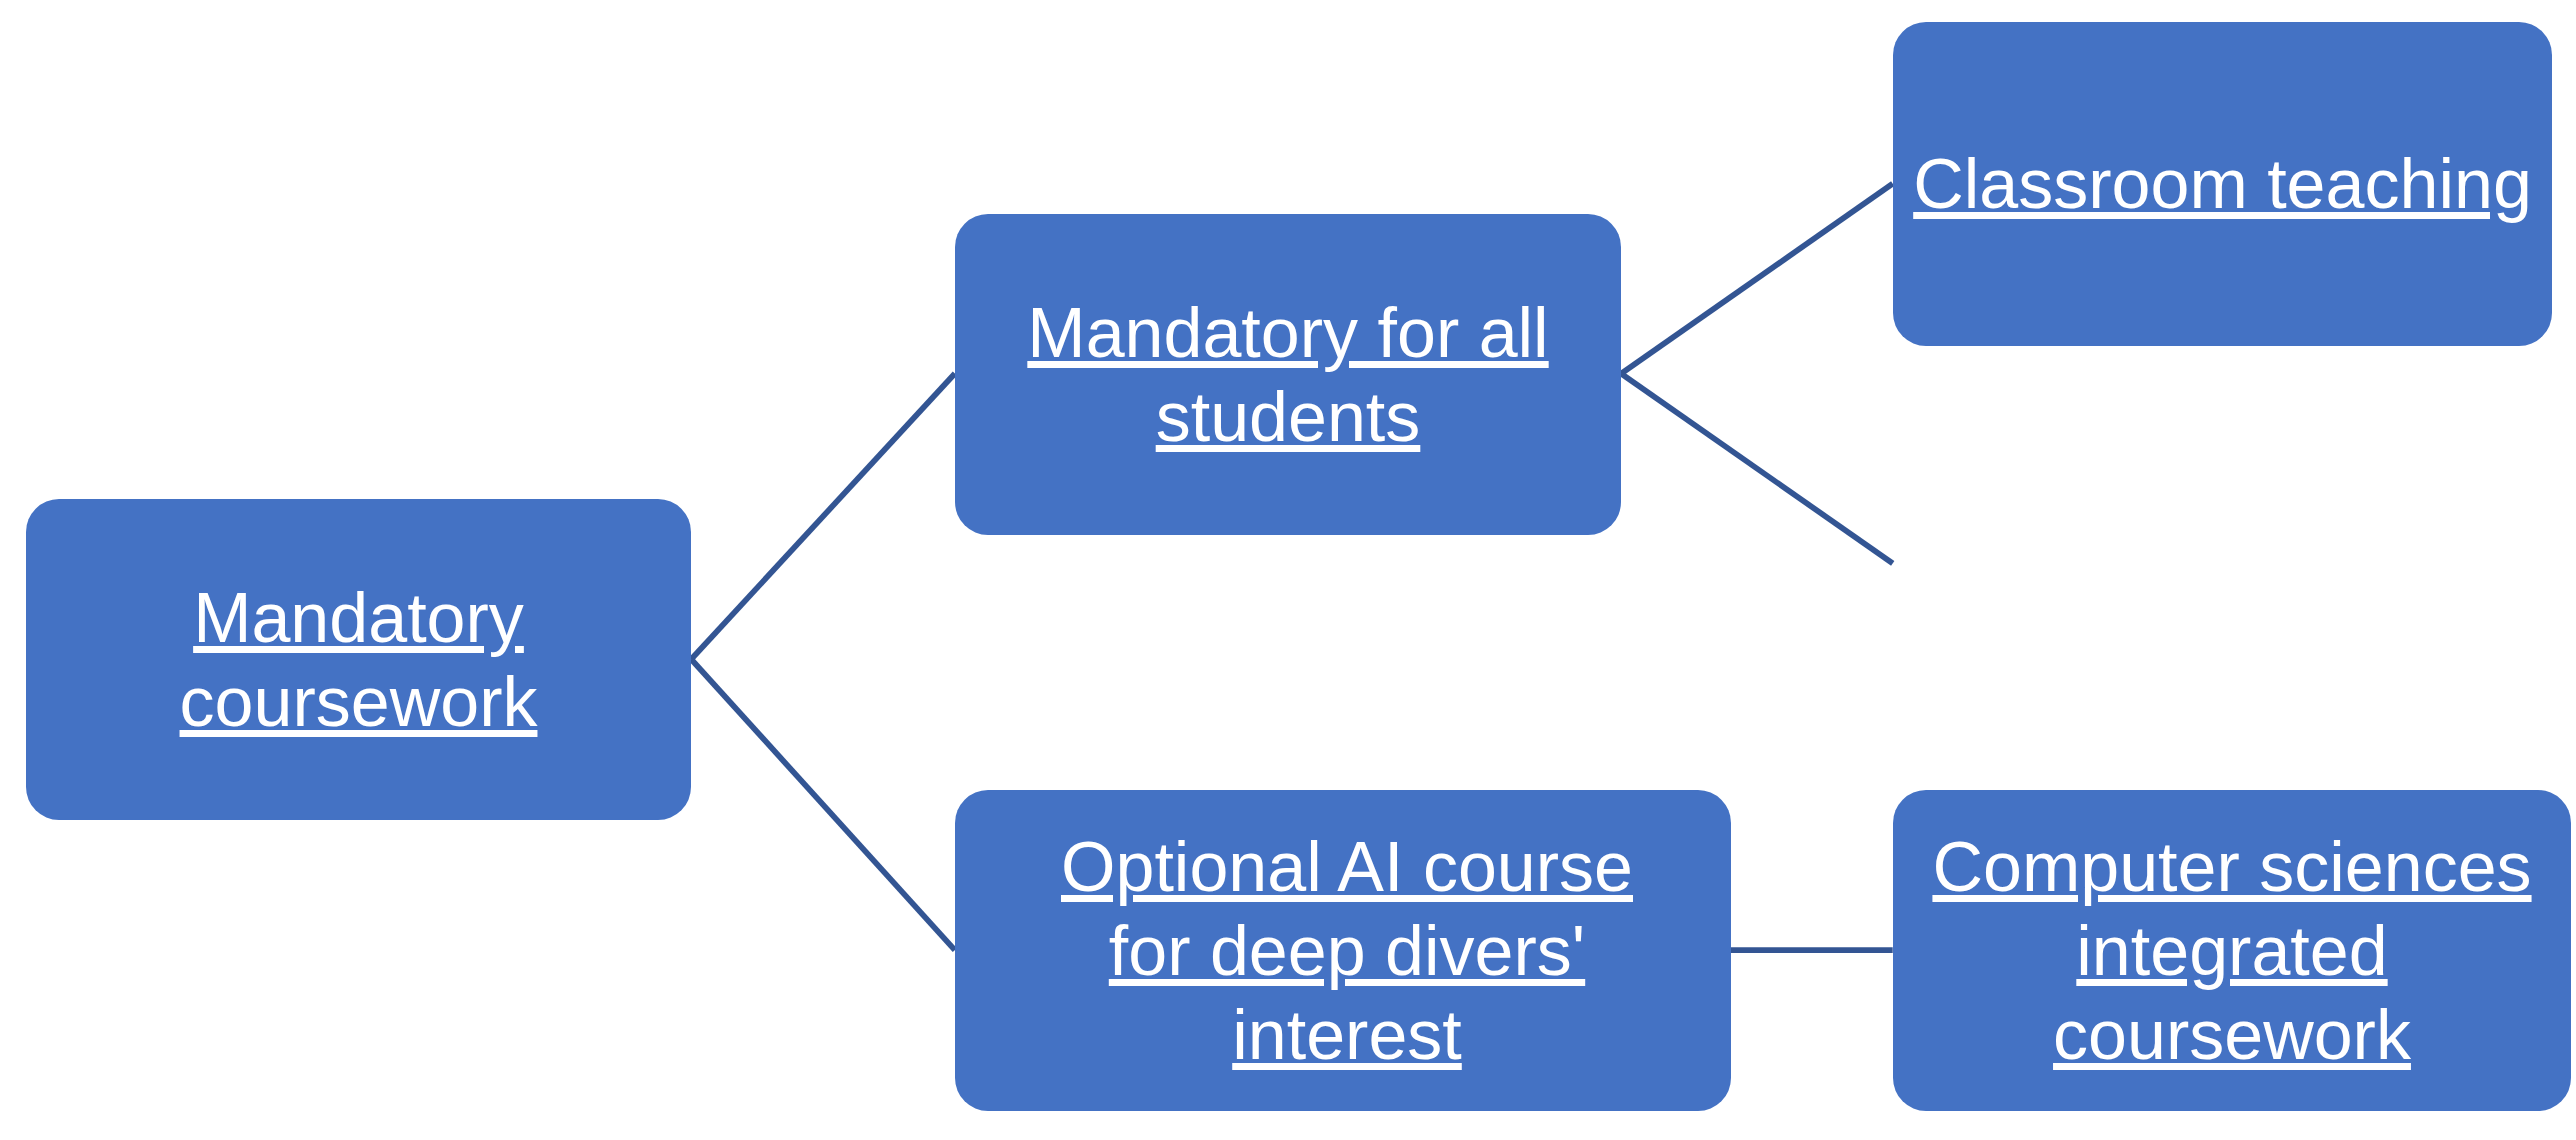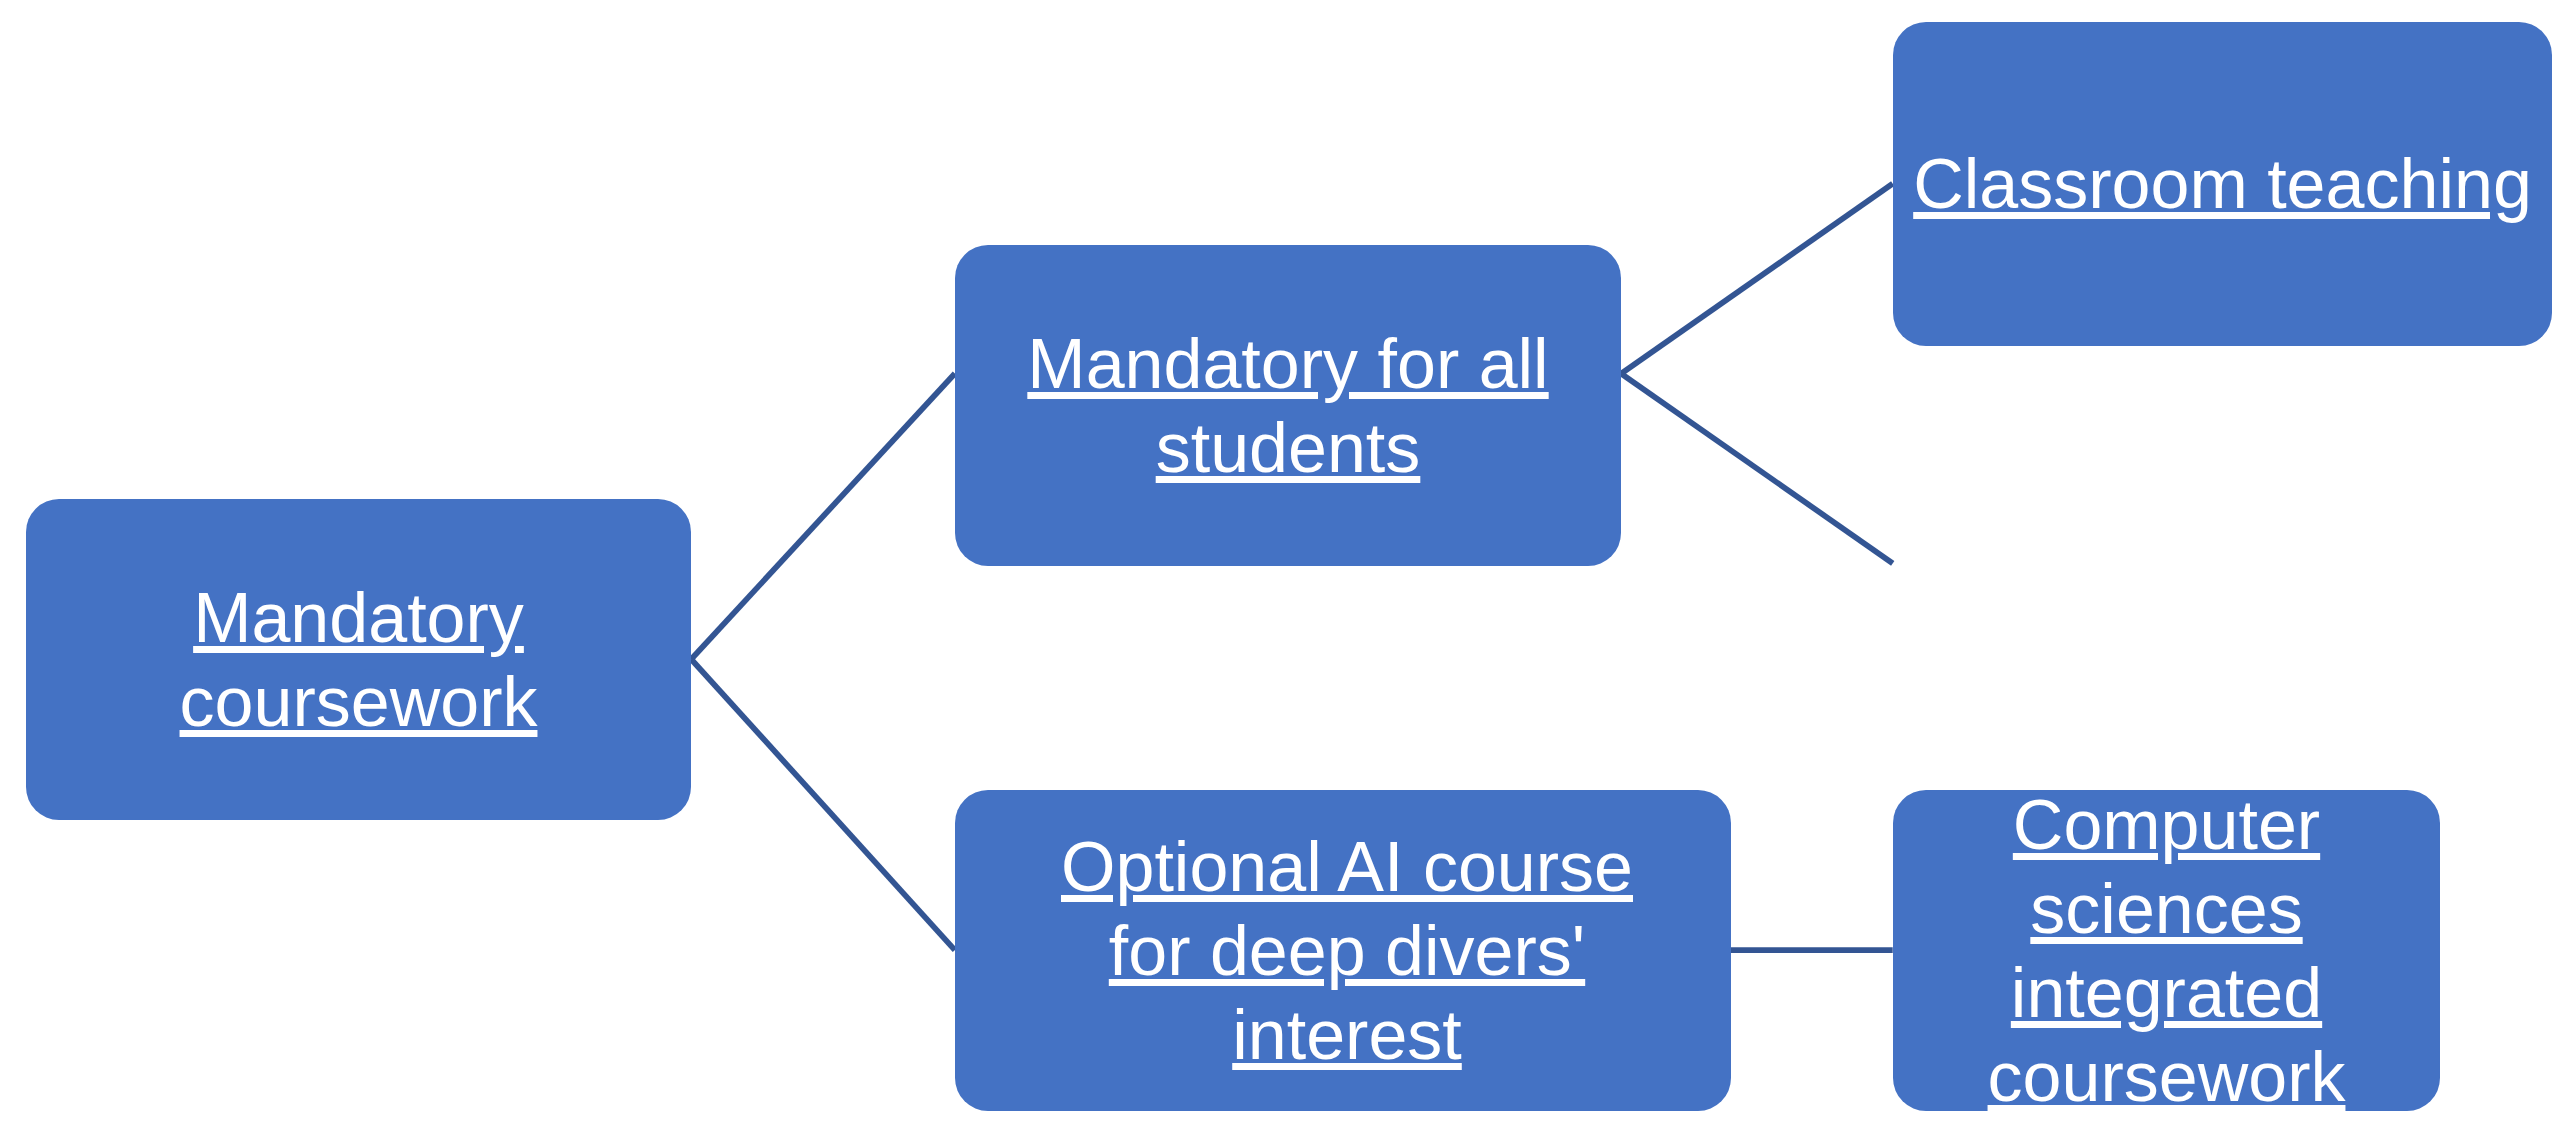--- a/index.html
+++ b/index.html
@@ -35,25 +35,25 @@
     line-height: 1.2;
     padding: 0 13px;
     box-sizing: border-box;
   }
   .node-label {
     white-space: pre-line;
     text-decoration: underline;
   }
   
   #node-root      { left: 26px;   top: 499px; width: 665px; height: 321px; }
-  #node-mandatory { left: 955px; top: 214px; width: 666px; height: 321px; margin-top: 31px; }
+  #node-mandatory { left: 955px; top: 214px; width: 666px; height: 321px; }
   #node-optional  { left: 955px; top: 790px; width: 776px; height: 321px; padding-left: 21px; }
   #node-classroom { left: 1893px; top: 22px;  width: 659px; height: 324px; }
   #node-clinical  { left: 1893px; top: 404px; width: 659px; height: 321px; }
-  #node-computer  { left: 1893px; top: 790px; width: 547px; height: 321px; }
+  #node-computer  { left: 1893px; top: 790px; width: 678px; height: 321px; }
 </style>
 </head>
 <body>
 
 <div class="canvas" style="background: rgb(255, 255, 255);">
 
   <svg class="connectors" viewBox="0 0 2930 1297" xmlns="http://www.w3.org/2000/svg">
     <line x1="786" y1="750" x2="1086" y2="425" stroke-width="6.5" stroke="#335593"></line>
     <line x1="786" y1="750" x2="1086" y2="1081" stroke-width="6.5" stroke="#335593"></line>
     <line x1="1844" y1="425" x2="2153" y2="209" stroke-width="6.5" stroke="#335593"></line>

